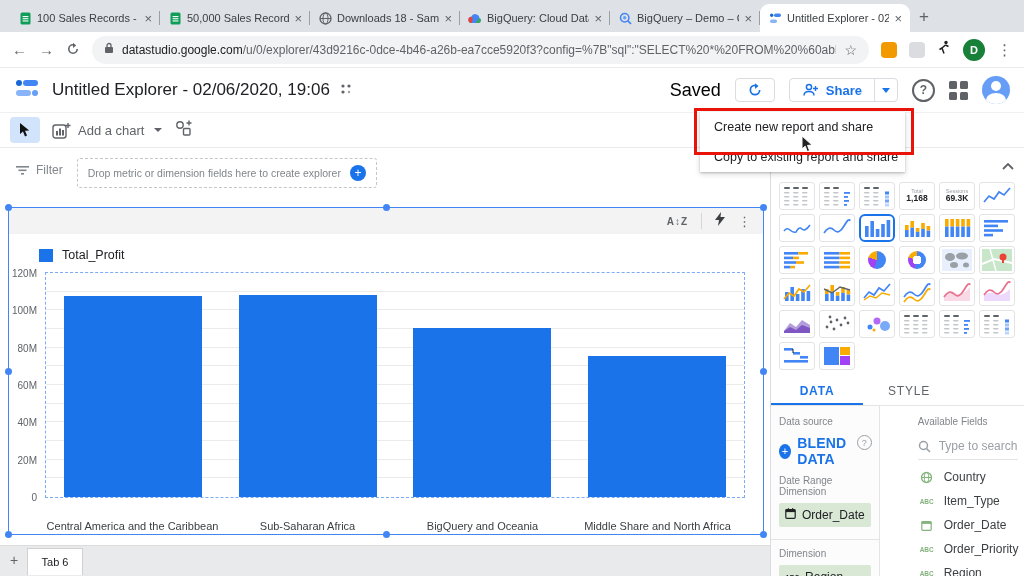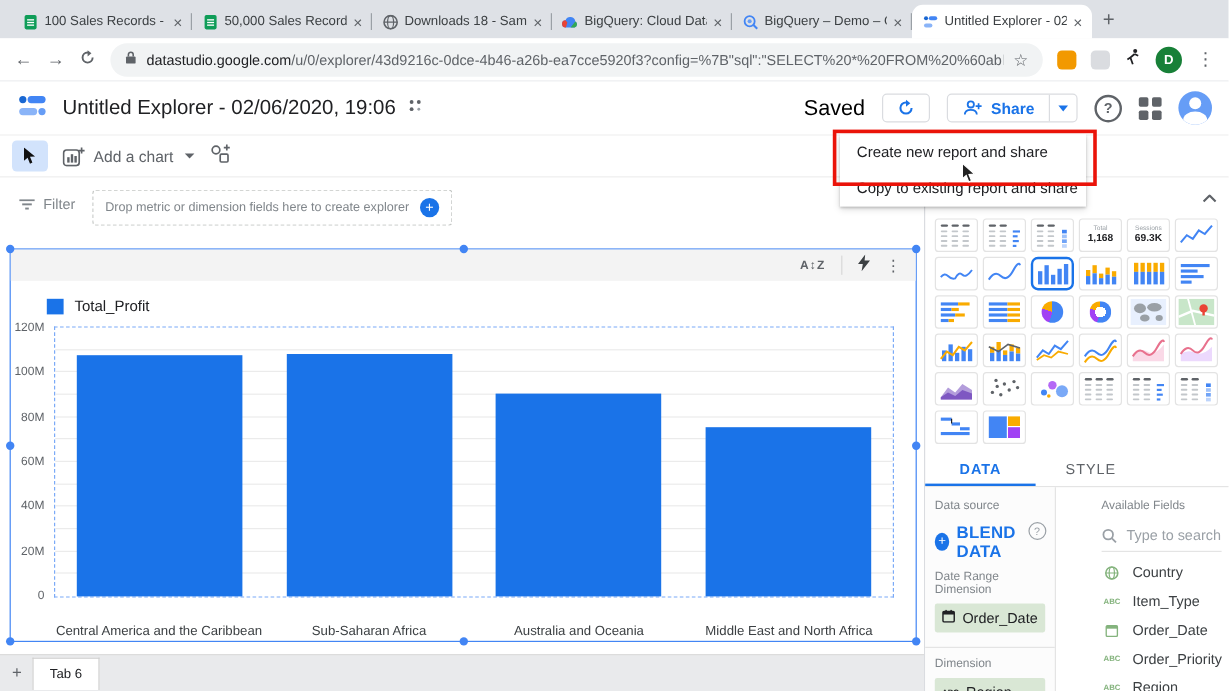--- a/index.html
+++ b/index.html
@@ -359,22 +359,22 @@
         <span class="ytick" style="bottom: 83.3333%;">100M</span>
         <span class="ytick" style="bottom: 100%;">120M</span>
         <div class="bar" style="left: 2.6%; width: 19.8%; height: 89.8333%; background: rgb(26, 115, 232);"></div>
         <div class="bar" style="left: 27.6%; width: 19.8%; height: 90.1667%; background: rgb(26, 115, 232);"></div>
         <div class="bar" style="left: 52.6%; width: 19.8%; height: 75.5%; background: rgb(26, 115, 232);"></div>
         <div class="bar" style="left: 77.6%; width: 19.8%; height: 62.8333%; background: rgb(26, 115, 232);"></div>
       </div>
     <div class="xlabels">
         <span style="left: 0%;">Central America and the Caribbean</span>
         <span style="left: 25%;">Sub-Saharan Africa</span>
-        <span style="left: 50%;">Australia and Oceania</span>
-        <span style="left: 75%;">Middle East and North Africa</span>
+        <span style="left: 50%;">BigQuery and Oceania</span>
+        <span style="left: 75%;">Middle Share and North Africa</span>
       </div>
     <span class="handle" style="left:-4px;top:-4px;"></span>
     <span class="handle" style="left:calc(50% - 3.5px);top:-4px;"></span>
     <span class="handle" style="right:-4px;top:-4px;"></span>
     <span class="handle" style="left:-4px;top:calc(50% - 3.5px);"></span>
     <span class="handle" style="right:-4px;top:calc(50% - 3.5px);"></span>
     <span class="handle" style="left:-4px;bottom:-4px;"></span>
     <span class="handle" style="left:calc(50% - 3.5px);bottom:-4px;"></span>
     <span class="handle" style="right:-4px;bottom:-4px;"></span>
   </div>

